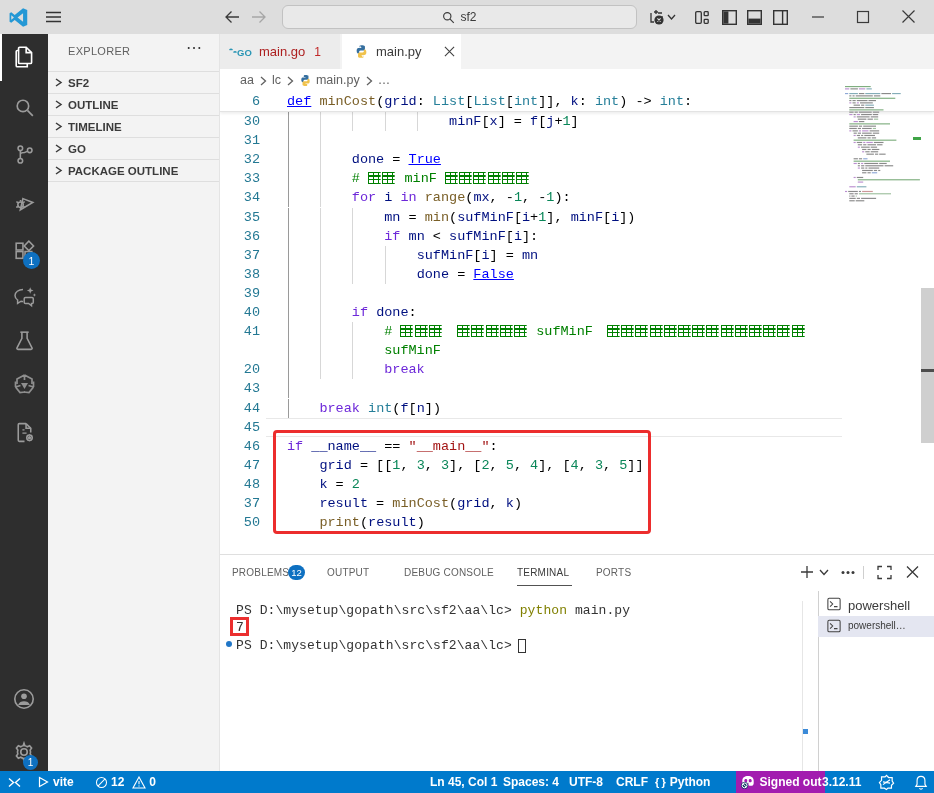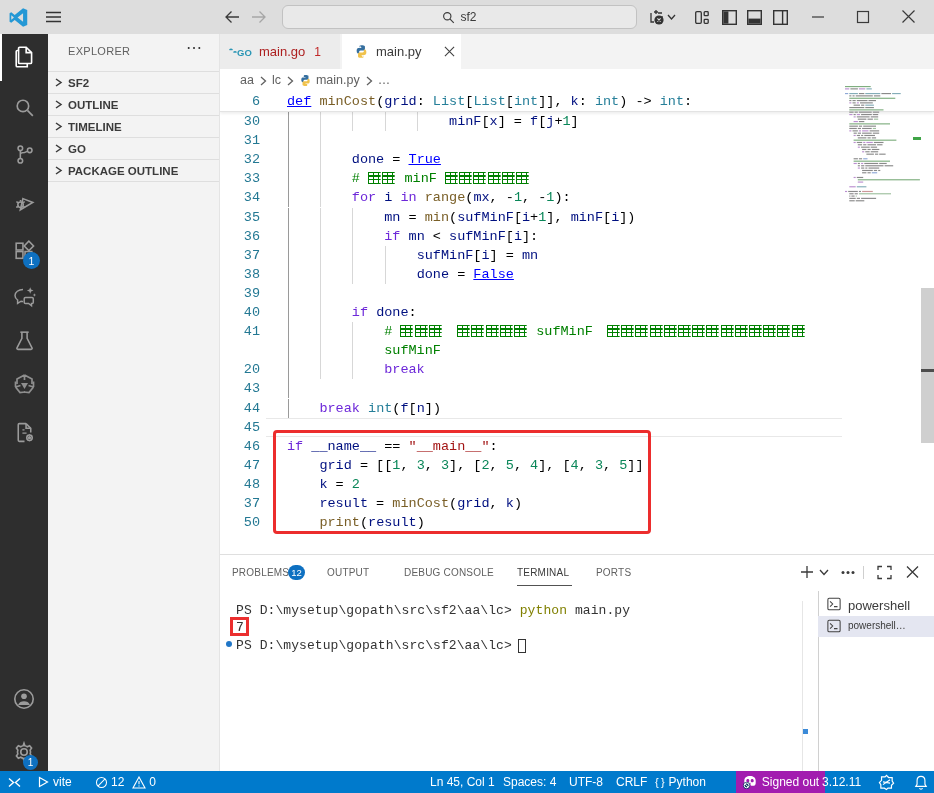--- a/index.html
+++ b/index.html
@@ -46,21 +46,21 @@
     background-size:12.7px 12px; background-repeat:no-repeat; color:#008000; }
   .cjp { display:inline-block; width:14.2px; height:12px; vertical-align:-1.5px; position:relative; color:#008000; }
   
   #panel { left:220px; top:554px; width:714px; height:217px; background:#fff; border-top:1px solid #dfdfdf; }
   .ptab { position:absolute; top:0; height:34px; display:flex; align-items:center;
     font-size:10px; color:#616161; letter-spacing:0.2px; }
   .term { position:absolute; font-family:"Liberation Mono", monospace; font-size:13px;
     letter-spacing:0.08px; white-space:pre; color:#333333; }
   
   #statusbar { left:0; top:771px; width:934px; height:22px; background:#007acc; color:#ffffff;
-    font-size:12px; }
+    font-size:12px;font-weight:bold; }
   .sbitem { position:absolute; top:0; height:22px; display:flex; align-items:center; color:#fff; }
   svg { display:block; }
 </style>
 </head>
 <body>
 <div id="app">
   <div id="titlebar" class="abs">
 
     <svg class="abs" style="left:9px;top:8px" width="19" height="19" viewBox="0 0 100 100">
       <path fill="#2498d5" d="M74 1 L96 10 L96 90 L74 99 L30 63 L12 77 L3 72 L3 28 L12 23 L30 37 Z M74 27 L45 50 L74 73 Z M12 38 L12 62 L26 50 Z"></path>

